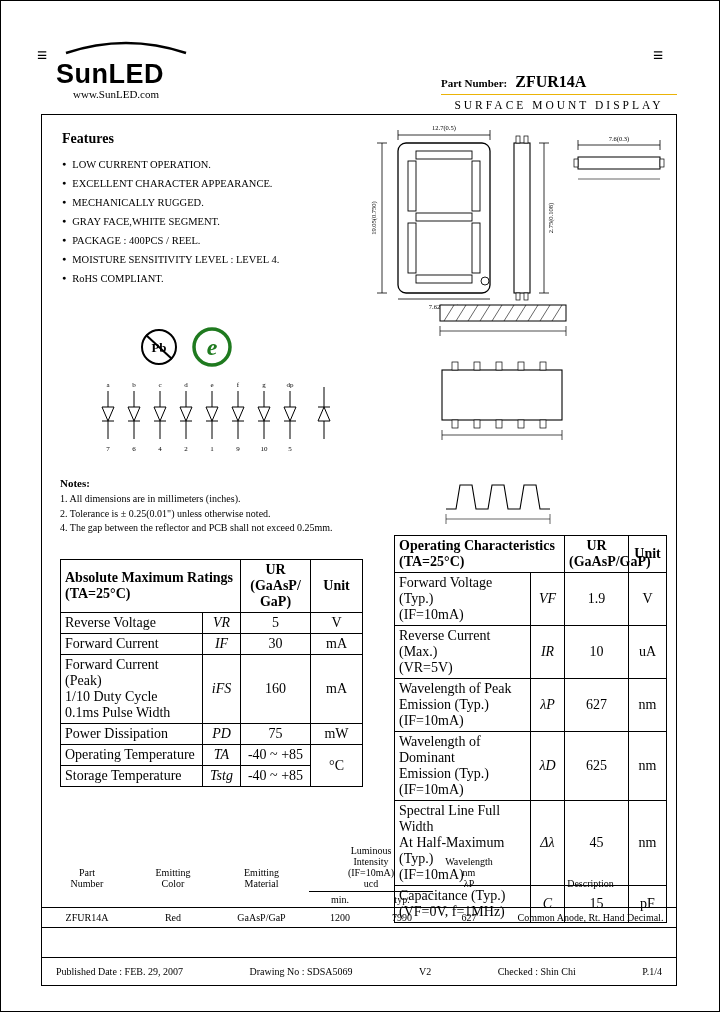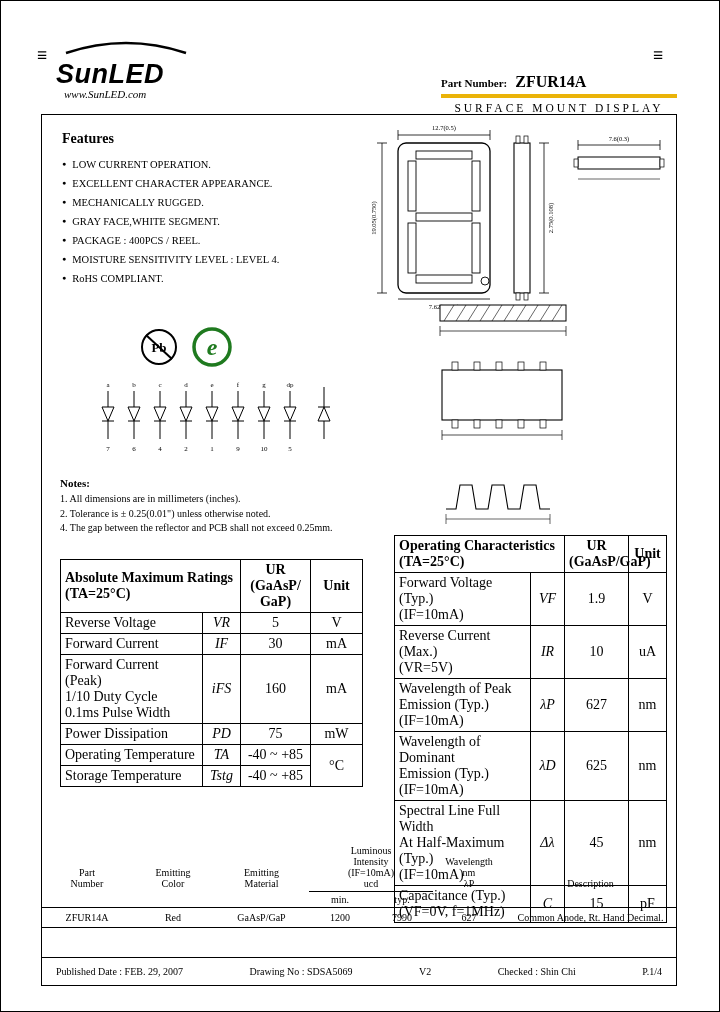--- a/index.html
+++ b/index.html
@@ -3,23 +3,23 @@
 <meta charset="utf-8">
 <style>
   html,body{margin:0;padding:0;background:#ffffff;}
   .page{position:relative;width:720px;height:1012px;background:#fff;border:1px solid #000;
         box-sizing:border-box;font-family:"Liberation Serif",serif;color:#000;overflow:hidden;}
   .abs{position:absolute;}
   .prel{white-space:pre-line;}
   
   .reg-mark{font-size:18px;font-weight:bold;}
   .logo-text{font-family:"Liberation Sans",sans-serif;font-weight:bold;font-size:27px;letter-spacing:0.5px;}
-  .website{font-size:11px;margin-top:-2px;margin-left:8px;}
+  .website{font-size:11px;margin-top:-2px;margin-left:17px;}
   .part-block{width:236px;}
-  .part-line{display:flex;align-items:baseline;gap:8px;border-bottom:4px solid #eab308;padding-bottom:3px;}
+  .part-line{display:flex;align-items:baseline;gap:8px;border-bottom:1px solid #eab308;padding-bottom:3px;}
   .part-label{font-size:11px;font-weight:bold;}
   .part-value{font-size:16px;font-weight:bold;}
   .subtitle{font-size:11.5px;letter-spacing:3px;text-align:center;margin-top:4px;}
   
   .main-box{left:40px;top:113px;width:636px;height:872px;border:1.5px solid #000;box-sizing:border-box;}
   
   .features-title{font-size:14px;font-weight:bold;}
   .features-list{list-style:none;margin:8px 0 0 0;padding:0;}
   .features-list li{font-size:10.5px;line-height:19px;}
   .features-list li::before{content:"●";font-size:7px;margin-right:6px;vertical-align:2px;}
@@ -48,21 +48,21 @@
   svg text{font-family:"Liberation Serif",serif;}
 </style>
 </head>
 <body>
 
 <div class="page">
 
   <div class="abs reg-mark" style="left:36px;top:44px;">≡</div>
   <div class="abs reg-mark" style="left:652px;top:44px;">≡</div>
 
-  <div class="abs" style="left:55px;top:38px;font-style:italic;">
+  <div class="abs" style="left:55px;top:38px;">
     <svg width="140" height="16">
       <path d="M10,14 Q70,-6 130,14" fill="none" stroke="#000" stroke-width="2.5"></path>
     </svg>
     <div class="logo-text">SunLED</div>
     <div class="website">www.SunLED.com</div>
   </div>
 
   <div class="abs part-block" style="left:440px;top:72px;">
     <div class="part-line">
       <span class="part-label">Part Number:</span>

